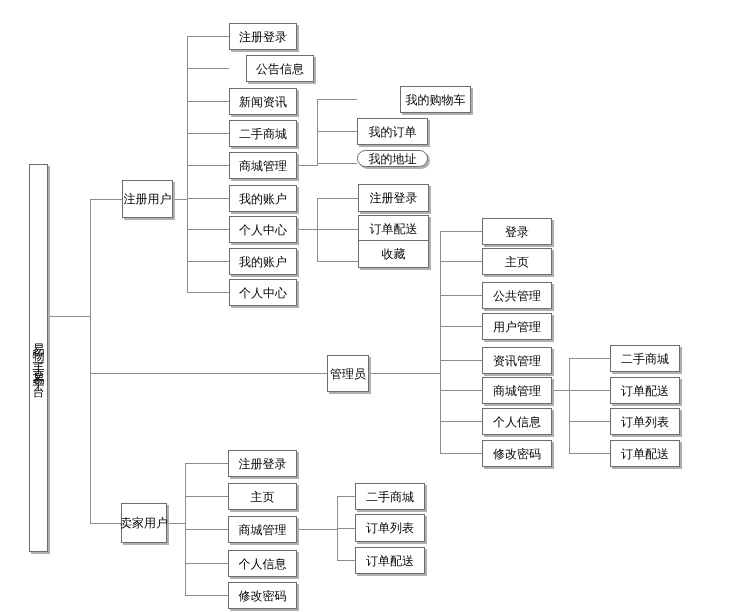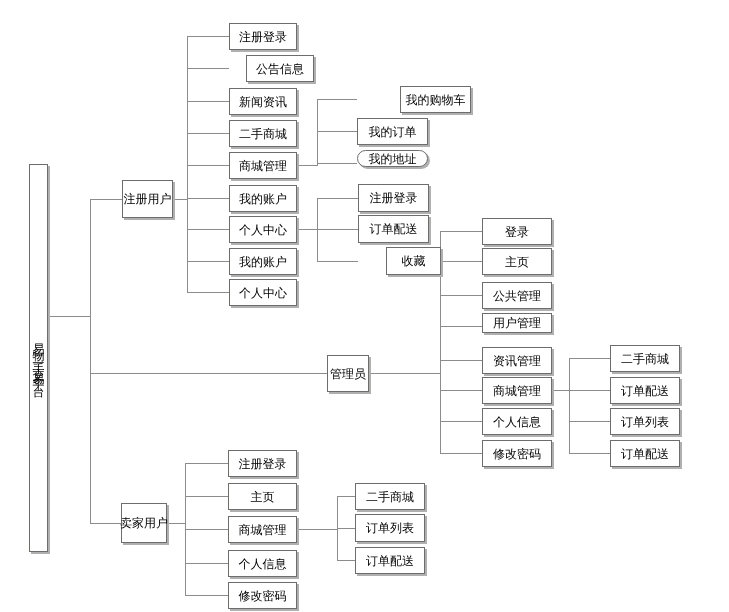--- a/index.html
+++ b/index.html
@@ -94,28 +94,28 @@
       <div class="node" style="left: 229px; top: 88px; width: 68px; height: 27px;">新闻资讯</div>
       <div class="node" style="left: 229px; top: 120px; width: 68px; height: 27px;">二手商城</div>
       <div class="node" style="left: 229px; top: 152px; width: 68px; height: 27px;">商城管理</div>
       <div class="node" style="left: 357px; top: 86px; width: 71px; height: 27px; margin-left: 43px;">我的购物车</div>
       <div class="node" style="left: 357px; top: 118px; width: 71px; height: 27px;">我的订单</div>
       <div class="node" style="left: 357px; top: 150px; width: 71px; height: 17px; border-radius: 12px;">我的地址</div>
       <div class="node" style="left: 229px; top: 185px; width: 68px; height: 27px;">我的账户</div>
       <div class="node" style="left: 229px; top: 216px; width: 68px; height: 27px;">个人中心</div>
       <div class="node" style="left: 358px; top: 184px; width: 71px; height: 28px;">注册登录</div>
       <div class="node" style="left: 358px; top: 215px; width: 71px; height: 28px;">订单配送</div>
-      <div class="node" style="left: 358px; top: 247px; width: 55px; height: 28px; margin-left: 28px;">收藏</div>
+      <div class="node" style="left: 358px; top: 240px; width: 71px; height: 28px;">收藏</div>
       <div class="node" style="left: 229px; top: 248px; width: 68px; height: 27px;">我的账户</div>
       <div class="node" style="left: 229px; top: 279px; width: 68px; height: 27px;">个人中心</div>
       <div class="node" style="left: 327px; top: 355px; width: 42px; height: 37px;">管理员</div>
       <div class="node" style="left: 482px; top: 218px; width: 70px; height: 27px;">登录</div>
       <div class="node" style="left: 482px; top: 248px; width: 70px; height: 27px;">主页</div>
       <div class="node" style="left: 482px; top: 282px; width: 70px; height: 27px;">公共管理</div>
-      <div class="node" style="left: 482px; top: 313px; width: 70px; height: 20px;">用户管理</div>
+      <div class="node" style="left: 482px; top: 313px; width: 70px; height: 27px;">用户管理</div>
       <div class="node" style="left: 482px; top: 347px; width: 70px; height: 27px;">资讯管理</div>
       <div class="node" style="left: 482px; top: 377px; width: 70px; height: 27px;">商城管理</div>
       <div class="node" style="left: 610px; top: 345px; width: 70px; height: 27px;">二手商城</div>
       <div class="node" style="left: 610px; top: 377px; width: 70px; height: 27px;">订单配送</div>
       <div class="node" style="left: 610px; top: 408px; width: 70px; height: 27px;">订单列表</div>
       <div class="node" style="left: 610px; top: 440px; width: 70px; height: 27px;">订单配送</div>
       <div class="node" style="left: 482px; top: 408px; width: 70px; height: 27px;">个人信息</div>
       <div class="node" style="left: 482px; top: 440px; width: 70px; height: 27px;">修改密码</div>
       <div class="node" style="left: 121px; top: 503px; width: 46px; height: 40px;">卖家用户</div>
       <div class="node" style="left: 228px; top: 450px; width: 69px; height: 27px;">注册登录</div>

